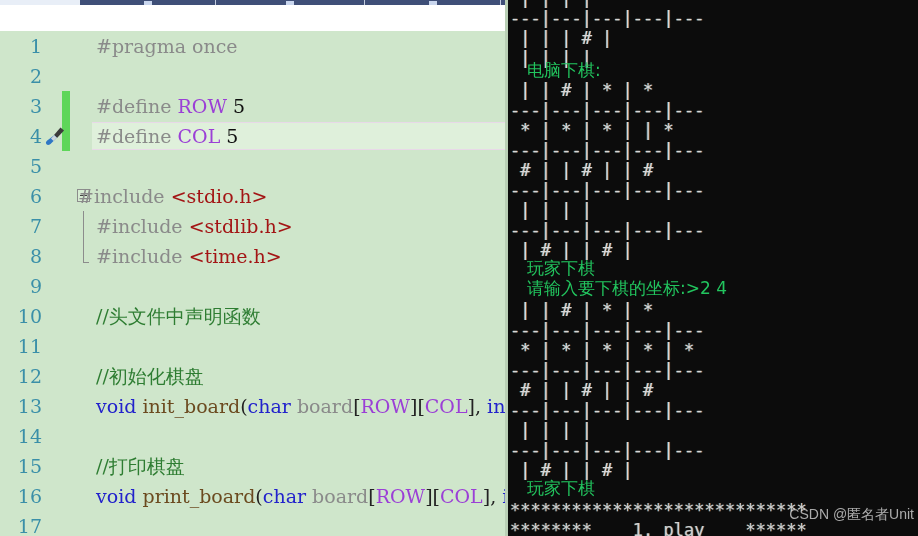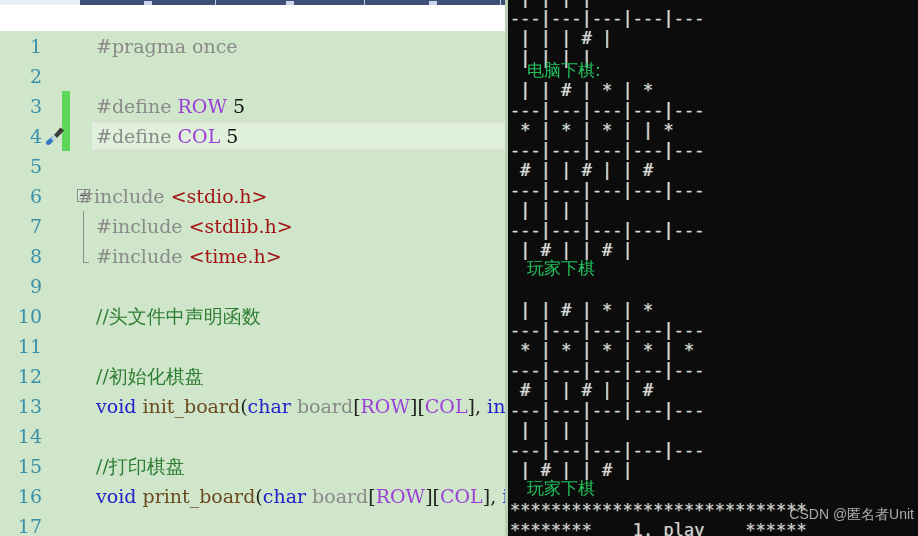--- a/index.html
+++ b/index.html
@@ -383,20 +383,21 @@
         <div class="con-line board" style="top: 80px;"> | | # | * | * </div>
         <div class="con-line board" style="top: 100px;">---|---|---|---|---</div>
         <div class="con-line board" style="top: 120px;"> * | * | * | | * </div>
         <div class="con-line board" style="top: 140px;">---|---|---|---|---</div>
         <div class="con-line board" style="top: 160px;"> # | | # | | # </div>
         <div class="con-line board" style="top: 180px;">---|---|---|---|---</div>
         <div class="con-line board" style="top: 200px;"> | | | | </div>
         <div class="con-line board" style="top: 220px;">---|---|---|---|---</div>
         <div class="con-line board" style="top: 240px;"> | # | | # | </div>
         <div class="con-line cn" style="top: 258px;">玩家下棋</div>
+        <div class="con-line cn" style="top: 278px;">请输入要下棋的坐标:&gt;2 4</div>
         <div class="con-line board" style="top: 300px;"> | | # | * | * </div>
         <div class="con-line board" style="top: 320px;">---|---|---|---|---</div>
         <div class="con-line board" style="top: 340px;"> * | * | * | * | * </div>
         <div class="con-line board" style="top: 360px;">---|---|---|---|---</div>
         <div class="con-line board" style="top: 380px;"> # | | # | | # </div>
         <div class="con-line board" style="top: 400px;">---|---|---|---|---</div>
         <div class="con-line board" style="top: 420px;"> | | | | </div>
         <div class="con-line board" style="top: 440px;">---|---|---|---|---</div>
         <div class="con-line board" style="top: 460px;"> | # | | # | </div>
         <div class="con-line cn" style="top: 478px;">玩家下棋</div>

